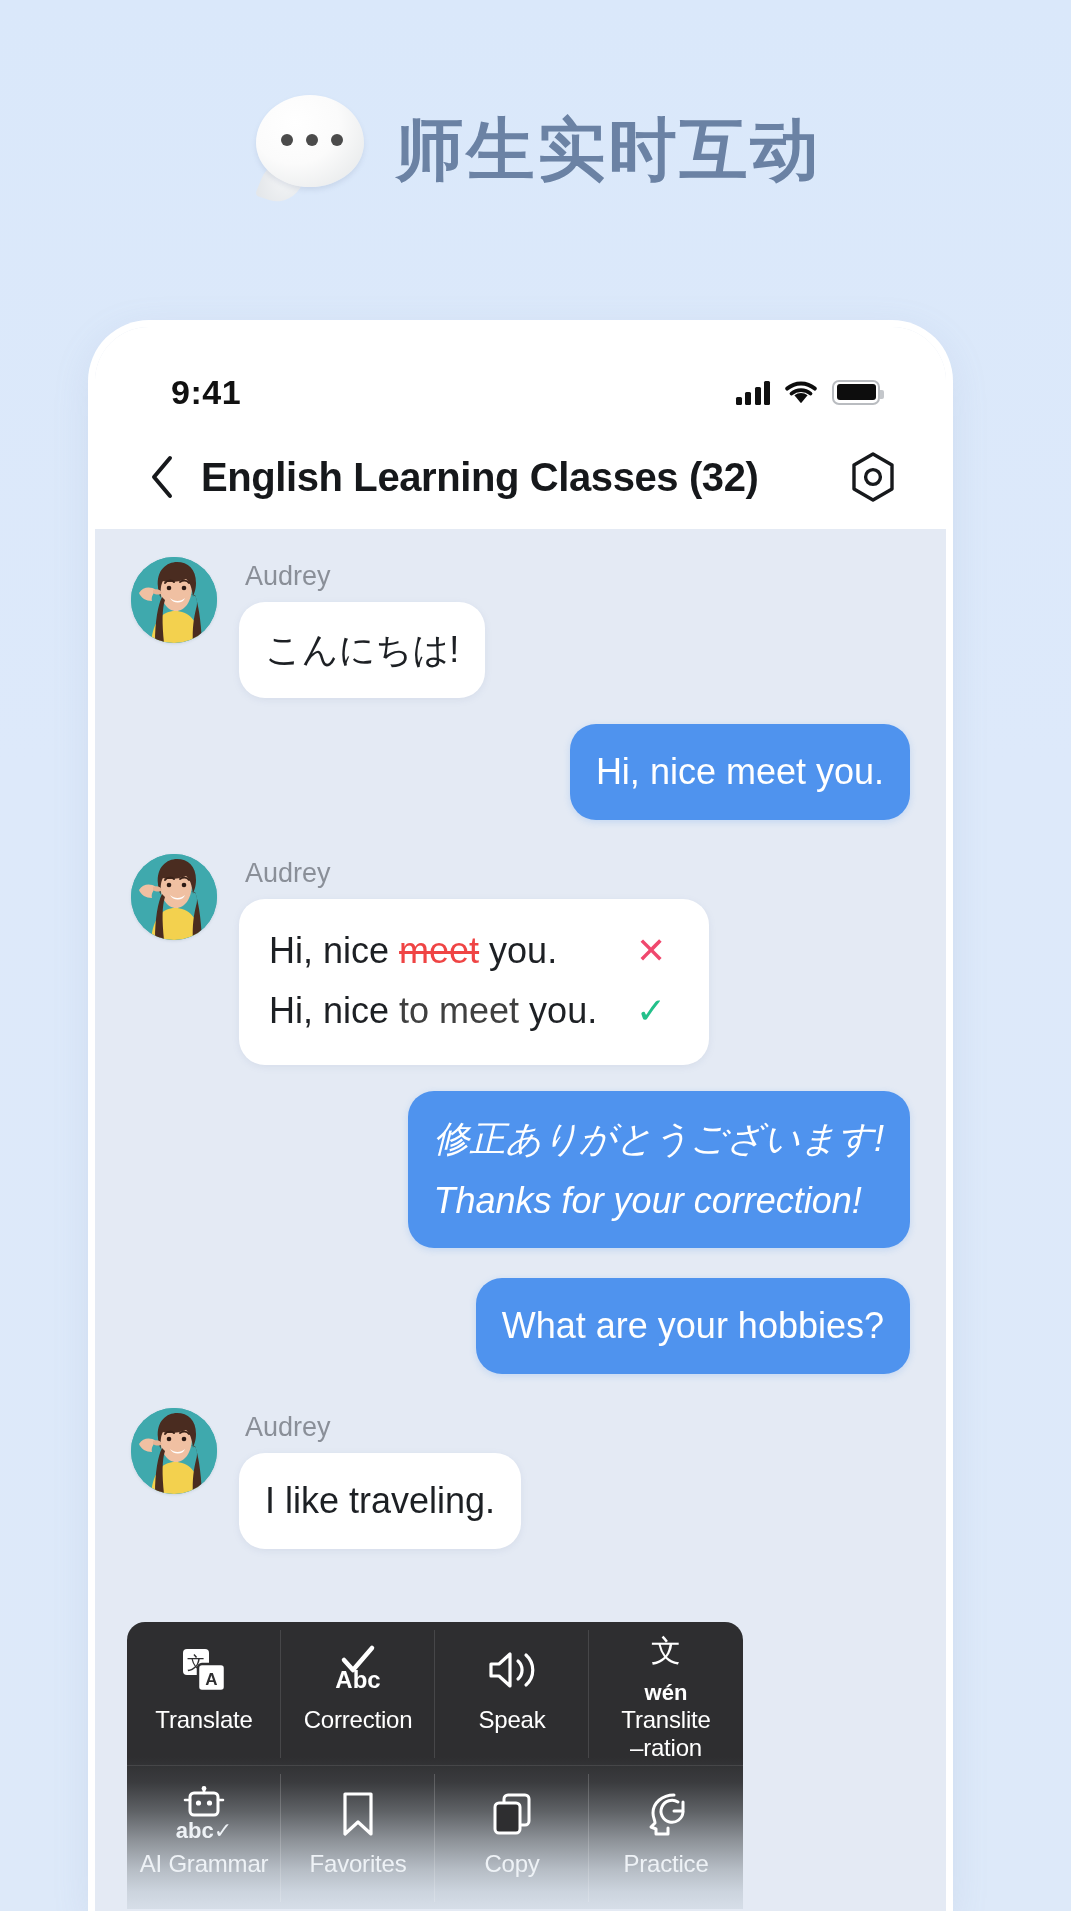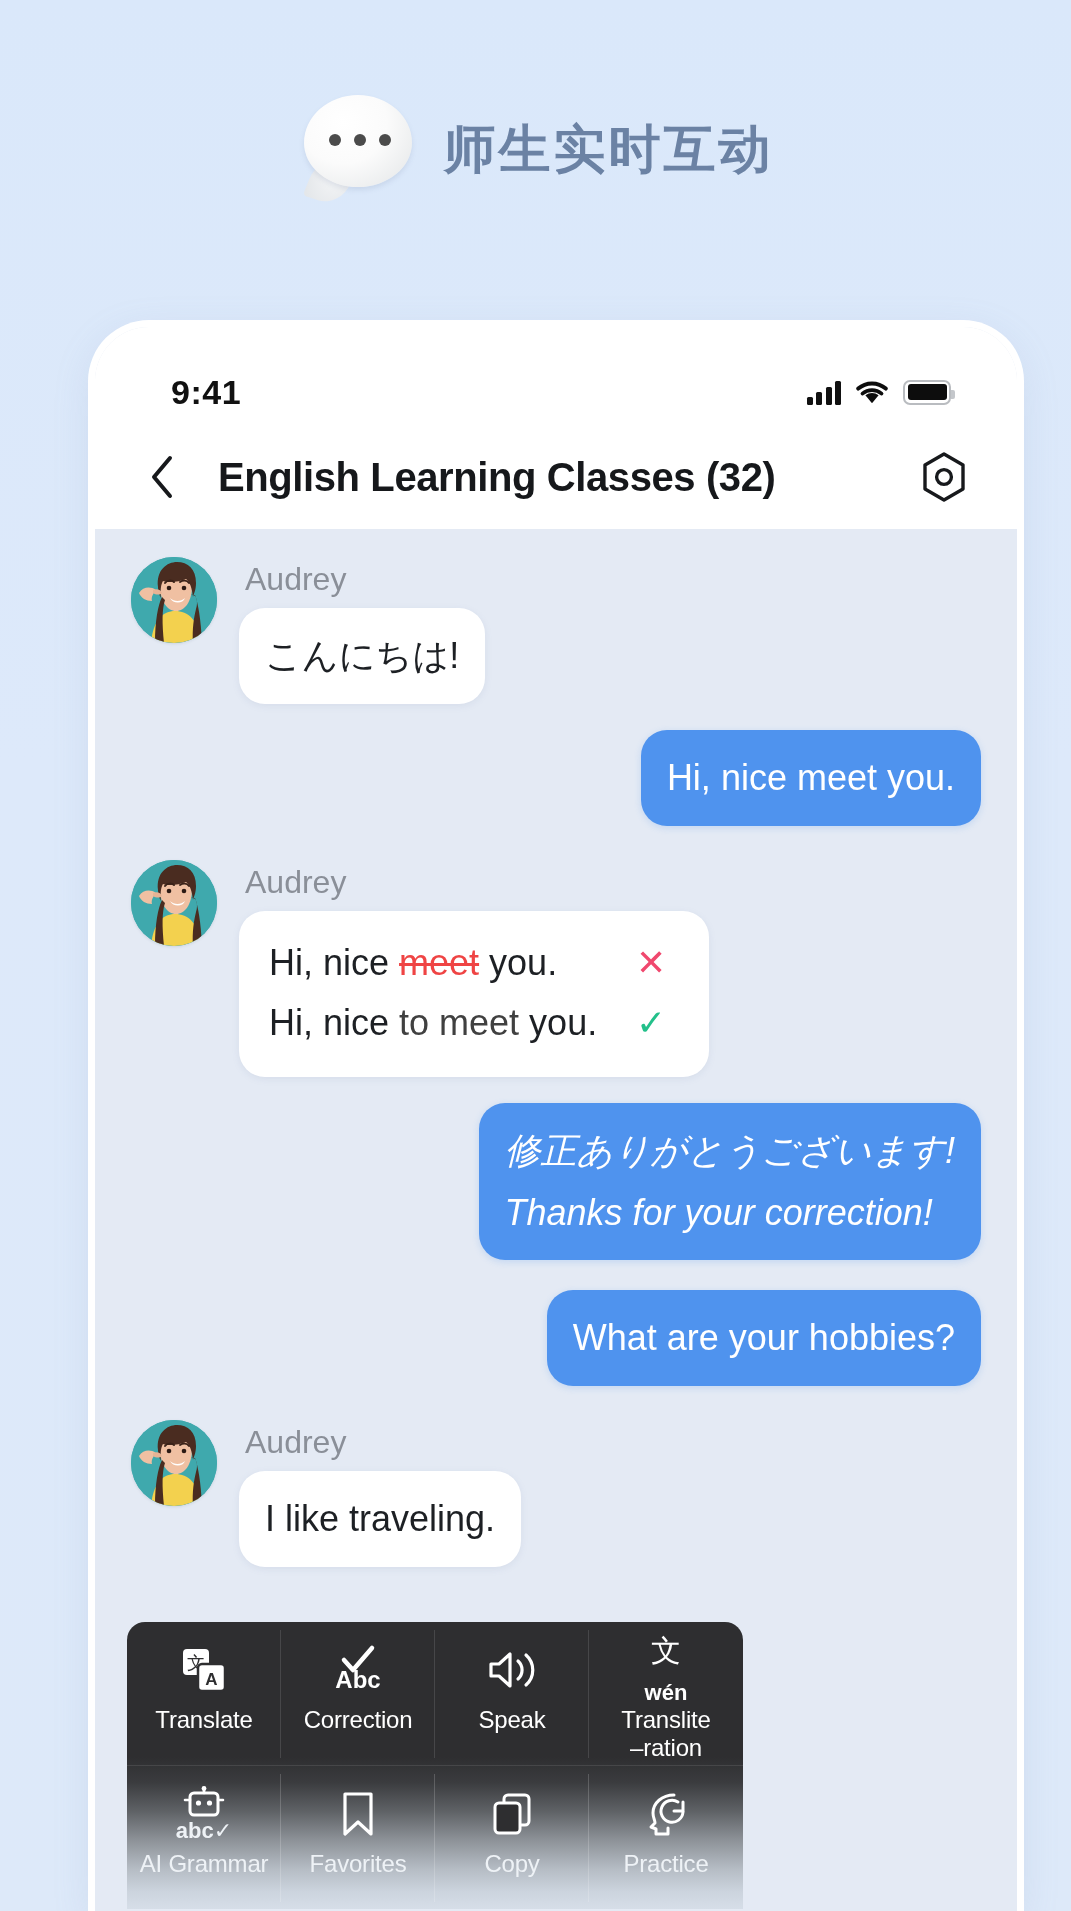--- a/index.html
+++ b/index.html
@@ -44,33 +44,33 @@
   .balloon-dots {
     position: absolute; left: 0; top: 0; width: 120px; height: 94px;
     display: flex; align-items: center; justify-content: center; gap: 13px;
     padding-left: 4px;
   }
   .balloon-dots i {
     width: 12px; height: 12px; border-radius: 50%;
     background: #4b4b4b; display: block;
   }
   .promo-title {
-    font-size: 52px;
+    font-size: 68px;
     font-weight: 700;
     color: #6b82a4;
     letter-spacing: 3px;
     line-height: 1;
     white-space: nowrap;
   }
 
   
   .phone {
     position: absolute;
     left: 95px; top: 327px;
-    width: 922px; height: 1584px;
+    width: 851px; height: 1584px;
     background: #e4eaf4;
     border-radius: 54px 54px 0 0;
     box-shadow: 0 0 0 7px #ffffff, 0 10px 40px rgba(130,155,190,0.22);
     overflow: hidden;
   }
   .phone-top {
     background: #ffffff;
     border-radius: 47px 47px 0 0;
     padding-top: 32px;
   }
@@ -101,21 +101,20 @@
     content:''; position: absolute; right: -6px; top: 8px;
     width: 4px; height: 9px; background: #c4c7cb; border-radius: 0 2px 2px 0;
   }
 
   
   .navbar {
     height: 104px;
     display: flex; align-items: center;
     padding: 0 46px 0 44px;
     background: #ffffff;
-    gap: 17px;
   }
   .nav-back {
     width: 46px; height: 46px;
     display: flex; align-items: center; justify-content: center;
     flex: 0 0 auto;
   }
   .nav-title {
     flex: 1;
     font-size: 40px; font-weight: 700; color: #16181b;
     padding-left: 16px;
@@ -138,21 +137,21 @@
     width: 86px; height: 86px; border-radius: 50%;
     flex: 0 0 auto; margin-right: 22px;
     overflow: hidden; position: relative;
     background: #3fa9ad;
     box-shadow: 0 1px 3px rgba(90,110,140,0.18);
   }
   .avatar svg { display: block; width: 100%; height: 100%; }
 
   .msg-col { display: flex; flex-direction: column; }
   .sender {
-    font-size: 32px; color: #8a8f98; margin: 4px 0 10px 6px;
+    font-size: 27px; color: #8a8f98; margin: 4px 0 10px 6px;
     font-weight: 400;
   }
 
   .bubble {
     border-radius: 26px;
     padding: 26px 26px;
     font-size: 36px;
     line-height: 1.22;
     max-width: 640px;
     word-break: break-word;

